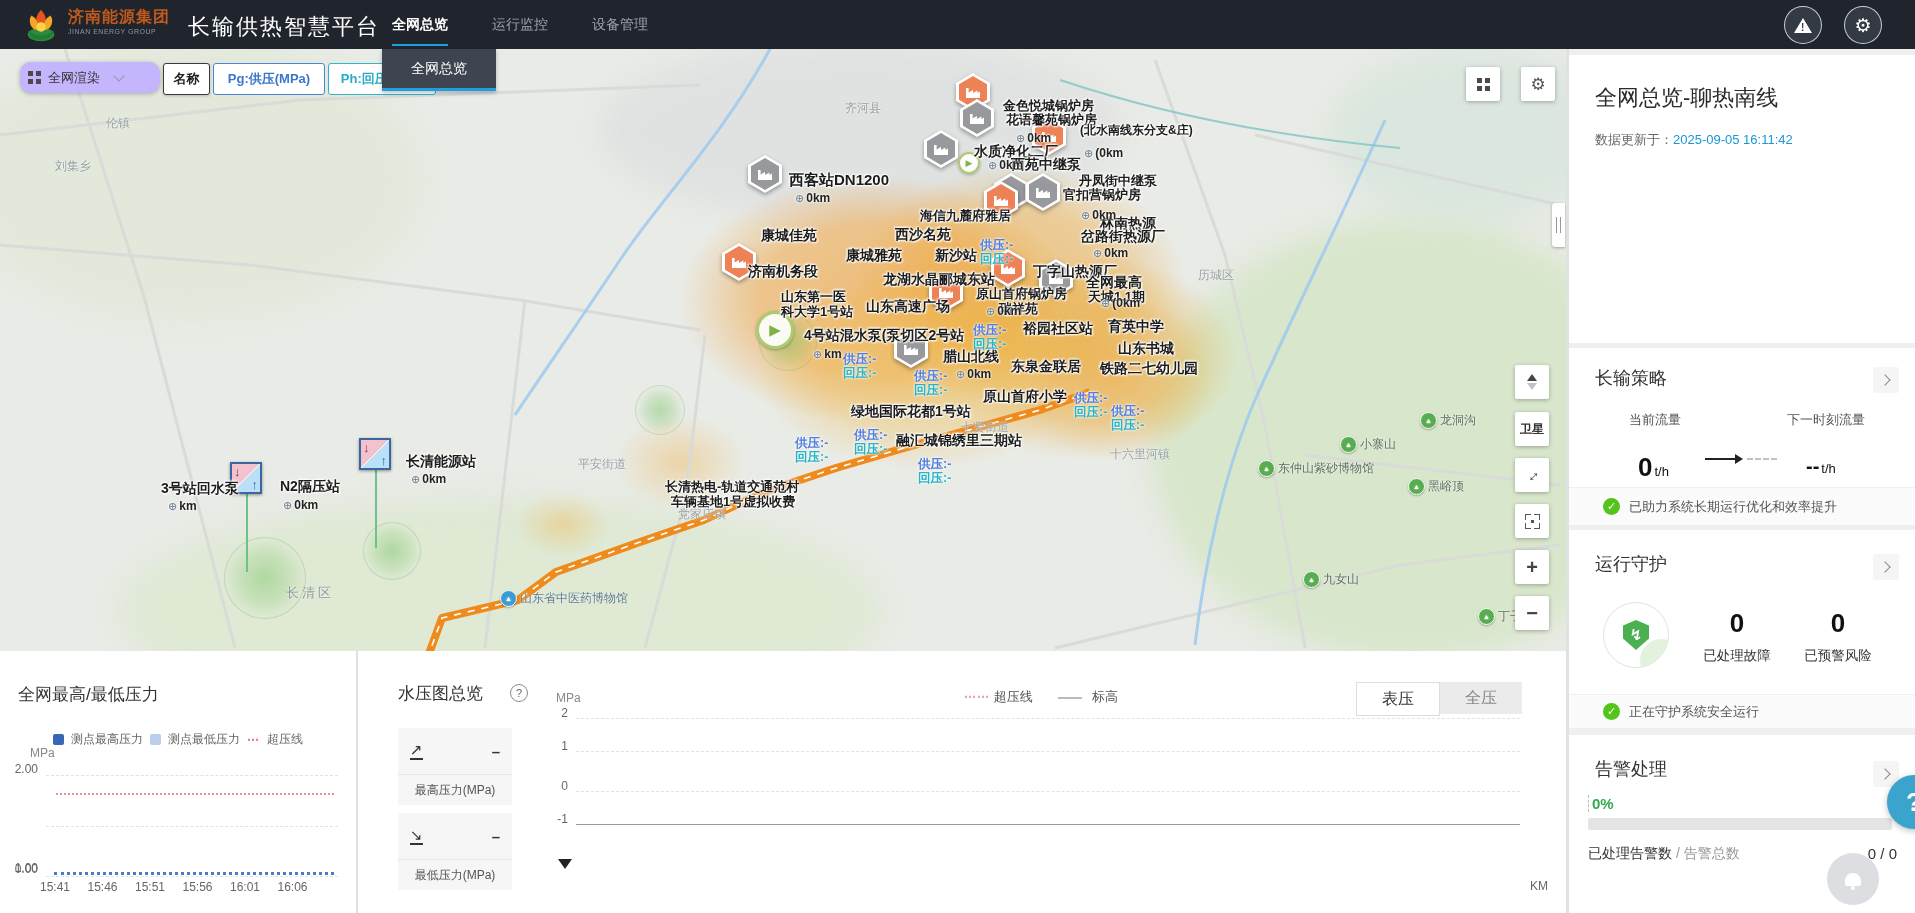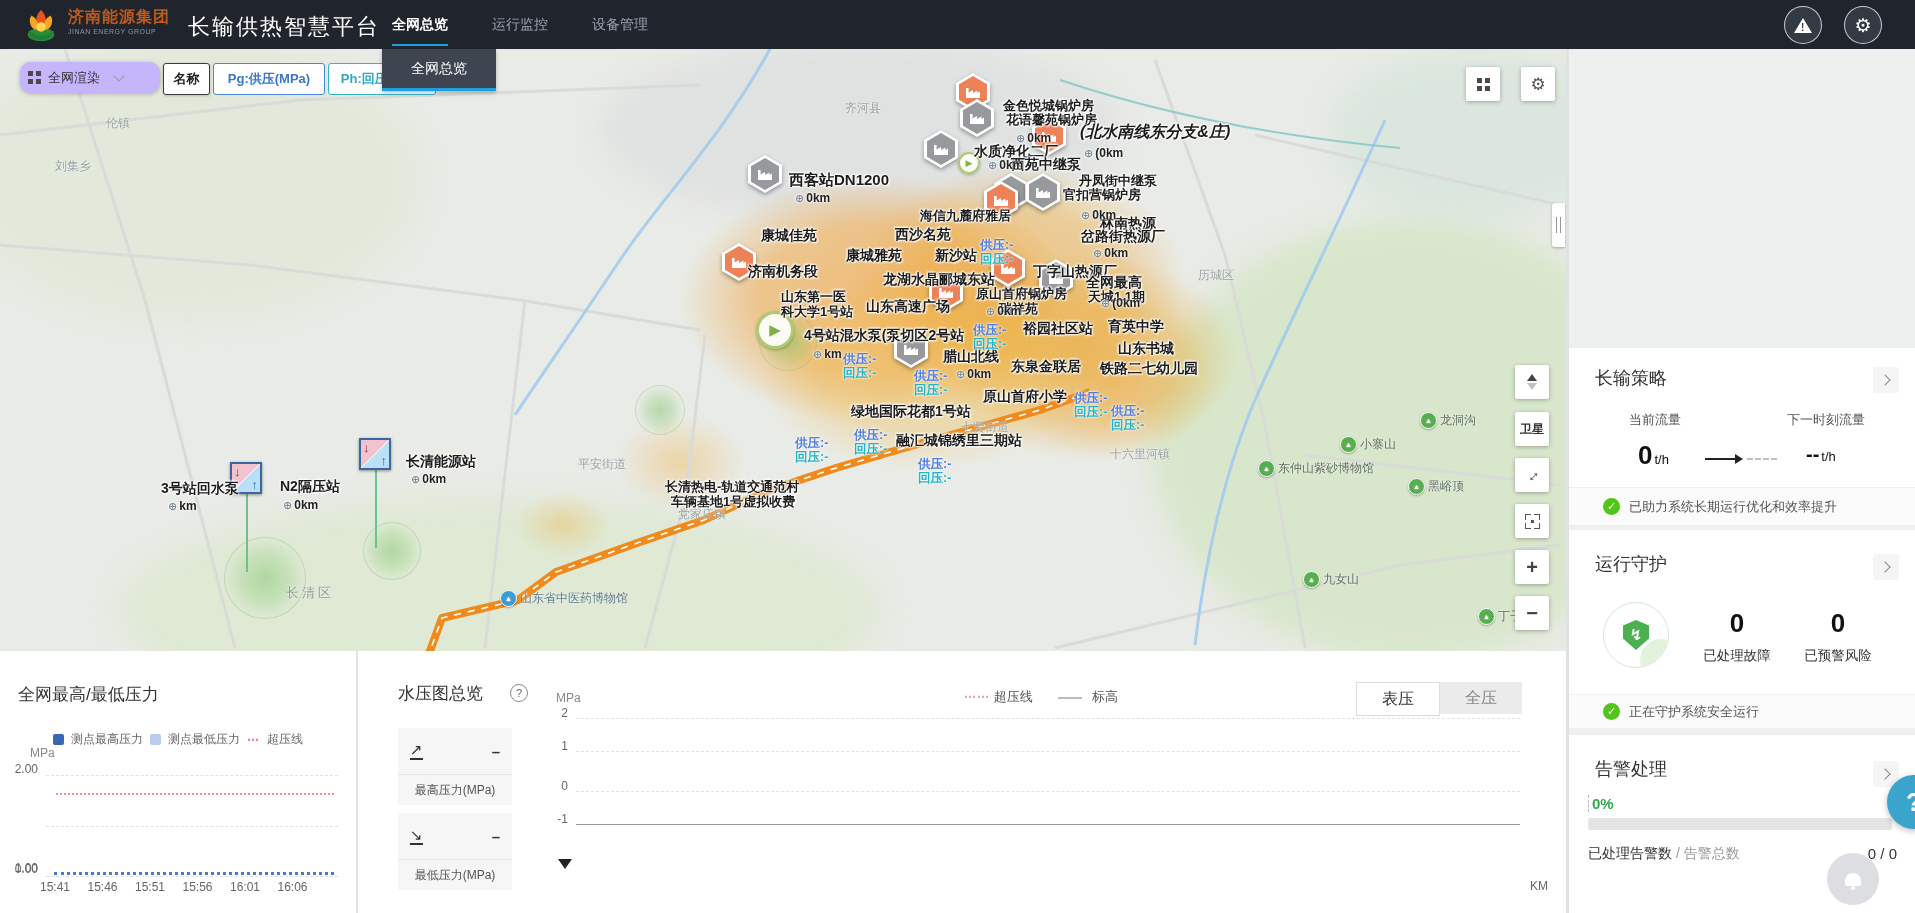--- a/index.html
+++ b/index.html
@@ -111,21 +111,21 @@
 
   
   .sidebar{position:absolute;left:1569px;top:49px;width:346px;height:864px;background:#eef0ef;z-index:6;}
   .card{position:absolute;left:0;width:346px;background:#fff;}
   .card-h{position:absolute;left:26px;font-size:18px;color:#333;}
   .chev-btn{position:absolute;right:16px;width:26px;height:26px;background:#f5f5f5;border-radius:3px;display:flex;align-items:center;justify-content:center;color:#888;cursor:pointer;}
   .chev-btn i{width:7px;height:7px;border-right:1.5px solid #888;border-top:1.5px solid #888;transform:rotate(45deg);margin-left:-2px;}
   .note-strip{position:absolute;left:0;bottom:0;width:100%;background:#fafbfa;border-top:1px solid #f0f0f0;display:flex;align-items:center;gap:9px;padding-left:34px;box-sizing:border-box;font-size:13px;color:#555;}
   .ck{width:17px;height:17px;border-radius:50%;background:#52c41a;color:#fff;font-size:11px;font-weight:bold;display:flex;align-items:center;justify-content:center;flex:none;}
   .flow-lbl{position:absolute;font-size:13px;color:#555;}
-  .flow-val{position:absolute;font-size:26px;font-weight:bold;color:#111;}
+  .flow-val{position:absolute;font-size:26px;font-weight:bold;color:#111;margin-top:12px;}
   .flow-val small{font-size:13px;font-weight:normal;margin-left:2px;}
   .arrow-line{position:absolute;display:flex;align-items:center;}
   .arrow-solid{width:30px;height:2px;background:#222;}
   .arrow-head{width:0;height:0;border-left:8px solid #222;border-top:5px solid transparent;border-bottom:5px solid transparent;}
   .arrow-dash{width:30px;border-top:2px dashed #c0c0c0;margin-left:4px;}
   .shield-wrap{position:absolute;left:34px;width:64px;height:64px;border:1px solid #d5ead5;border-radius:50%;background:#fff;overflow:hidden;display:flex;align-items:center;justify-content:center;}
   .shield-wrap::before{content:"";position:absolute;right:-14px;bottom:-14px;width:42px;height:42px;border-radius:50%;background:#e2f2dd;}
   .shield{position:relative;width:26px;height:30px;background:#4caf50;clip-path:polygon(50% 0,100% 18%,100% 62%,50% 100%,0 62%,0 18%);display:flex;align-items:center;justify-content:center;color:#fff;font-size:15px;font-weight:bold;}
   .g-stat{position:absolute;width:82px;text-align:center;}
   .g-val{font-size:26px;font-weight:bold;color:#111;}
@@ -321,21 +321,21 @@
           <span class="a1">↓</span>
           <span class="a2">↑</span>
         </div>
         <div class="mk pump" style="left: 230px; top: 462px; position: absolute;">
           <span class="a1">↓</span>
           <span class="a2">↑</span>
         </div>
         <div class="mlabel" style="left: 789px; top: 171px; position: absolute; font-size: 15px;">西客站DN1200</div>
         <div class="mlabel" style="left: 1003px; top: 97px; position: absolute; font-size: 13px;">金色悦城锅炉房</div>
         <div class="mlabel" style="left: 1006px; top: 111px; position: absolute; font-size: 13px;">花语馨苑锅炉房</div>
-        <div class="mlabel" style="left: 1080px; top: 122px; position: absolute; font-size: 16px; font-style: italic;">(北水南线东分支&amp;庄)</div>
+        <div class="mlabel" style="left: 1080px; top: 122px; position: absolute; font-size: 12px;">(北水南线东分支&amp;庄)</div>
         <div class="mlabel" style="left: 974px; top: 143px; position: absolute; font-size: 14px;">水质净化二厂</div>
         <div class="mlabel" style="left: 1011px; top: 156px; position: absolute; font-size: 14px;">西苑中继泵</div>
         <div class="mlabel" style="left: 1079px; top: 172px; position: absolute; font-size: 13px;">丹凤街中继泵</div>
         <div class="mlabel" style="left: 1063px; top: 186px; position: absolute; font-size: 13px;">官扣营锅炉房</div>
         <div class="mlabel" style="left: 1100px; top: 215px; position: absolute; font-size: 14px;">林南热源</div>
         <div class="mlabel" style="left: 1081px; top: 228px; position: absolute; font-size: 14px;">岔路街热源厂</div>
         <div class="mlabel" style="left: 920px; top: 207px; position: absolute; font-size: 13px;">海信九麓府雅居</div>
         <div class="mlabel" style="left: 895px; top: 226px; position: absolute; font-size: 14px;">西沙名苑</div>
         <div class="mlabel" style="left: 761px; top: 227px; position: absolute; font-size: 14px;">康城佳苑</div>
         <div class="mlabel" style="left: 846px; top: 247px; position: absolute; font-size: 14px;">康城雅苑</div>
@@ -565,20 +565,26 @@
       <span>标高</span>
     </div>
     <div class="toggle">
       <div class="tg on">表压</div>
       <div class="tg off">全压</div>
     </div>
   </div>
 
   <div class="sidebar">
 
+    <div class="card" style="top:6px;height:288px;">
+      <div style="position:absolute;left:26px;top:28px;font-size:22px;color:#2b2b2b;">全网总览-聊热南线</div>
+      <div style="position:absolute;left:26px;top:76px;font-size:13px;color:#666;">
+        <span>数据更新于：</span><span style="color:#1a96d5;">2025-09-05 16:11:42</span>
+      </div>
+    </div>
 
     <div class="card" style="top:299px;height:177px;">
       <div class="card-h" style="top:18px;">长输策略</div>
       <div class="chev-btn" style="top:19px;">
           <i></i>
         </div>
       <div class="flow-lbl" style="left:60px;top:63px;">当前流量</div>
       <div class="flow-lbl" style="left:218px;top:63px;">下一时刻流量</div>
       <div class="flow-val" style="left:69px;top:92px;"><span>0</span><small>t/h</small></div>
       <div class="arrow-line" style="left:136px;top:106px;">

